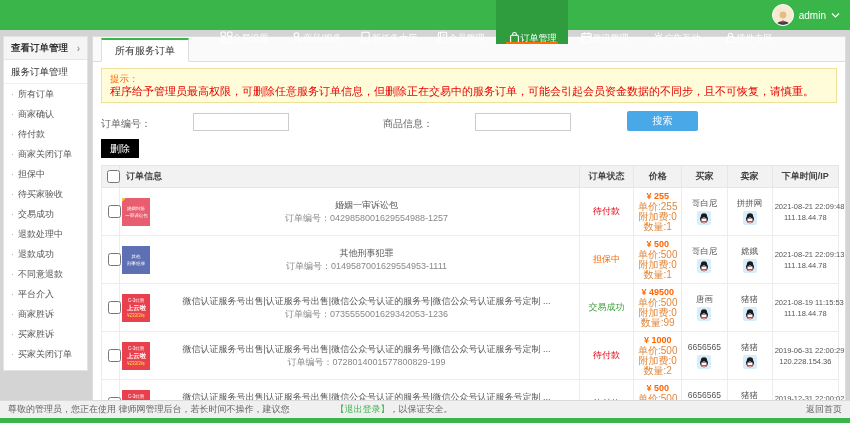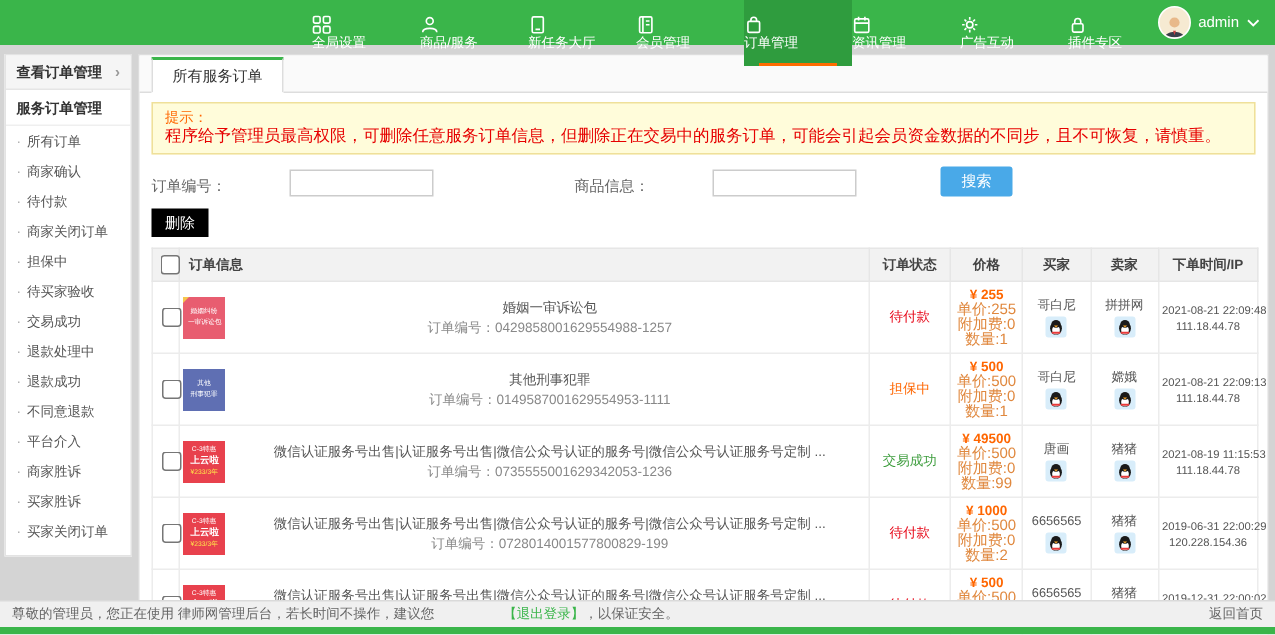--- a/index.html
+++ b/index.html
@@ -2,51 +2,51 @@
 <html><head>
 <meta charset="utf-8">
 <style>
   html,body{margin:0;padding:0;}
   body{font-family:"Liberation Sans","DejaVu Sans",sans-serif;}
   .screen{position:relative;width:850px;height:423px;background:#d4d4d4;overflow:hidden;}
 
   
   .navbar{position:absolute;top:0;left:0;width:850px;height:30px;background:#3ab54a;z-index:5;}
   .nav-menu{display:flex;margin-left:208px;height:30px;}
-  .nav-item{width:72px;height:44px;display:flex;flex-direction:column;align-items:flex-start;justify-content:center;color:#fff;cursor:pointer;position:relative;}
+  .nav-item{width:72px;height:44px;display:flex;flex-direction:row;align-items:flex-end;justify-content:center;color:#fff;cursor:pointer;position:relative;}
   .nav-item .nav-icon{height:13px;display:flex;align-items:center;justify-content:center;}
   .nav-item .nav-label{font-size:9px;line-height:11px;white-space:nowrap;}
   .nav-item.active{background:#2f9c3e;}
   .nav-item.active::after{content:"";position:absolute;left:10px;right:10px;bottom:0;height:2px;background:#ff6c00;}
   .nav-user{position:absolute;right:10px;top:0;height:30px;display:flex;align-items:center;gap:5px;color:#fff;cursor:pointer;}
   .avatar{width:20px;height:20px;border-radius:50%;background:#f6ead2;border:1px solid #fff;overflow:hidden;display:flex;align-items:flex-end;justify-content:center;}
   .nav-user .uname{font-size:10px;}
 
   
   .sidebar{position:absolute;left:3px;top:36px;width:85px;background:#fff;border:1px solid #e3e3e3;box-sizing:border-box;padding-bottom:6px;}
   .sidebar-title{height:22px;background:#f5f5f5;border-bottom:1px solid #e5e5e5;display:flex;align-items:center;justify-content:space-between;padding:0 7px;font-size:9.5px;font-weight:bold;color:#333;cursor:pointer;}
   .sidebar-title .arr{color:#999;font-size:10px;}
-  .sidebar-section{padding:6px 7px 4px;font-size:9.5px;font-weight:bold;color:#333;border-bottom:1px solid #efefef;}
+  .sidebar-section{padding:6px 7px 4px;font-size:9.5px;font-weight:normal;color:#333;border-bottom:1px solid #efefef;}
   .side-item{display:flex;align-items:center;gap:4px;padding:3.5px 7px;font-size:9px;color:#555;cursor:pointer;}
   .side-item .bullet{color:#aaa;font-size:9px;}
 
   
   .content{position:absolute;left:92px;top:36px;width:754px;box-sizing:border-box;background:#fff;border:1px solid #ddd;padding-bottom:8px;}
   .tabbar{height:24px;background:#fafafa;border-bottom:1px solid #ddd;display:flex;align-items:flex-end;padding-left:8px;}
   .tab{height:21px;margin-bottom:-1px;background:#fff;border:1px solid #ddd;border-bottom:1px solid #fff;border-top:2px solid #3ab54a;display:flex;align-items:center;padding:0 13px;font-size:10px;color:#333;cursor:pointer;}
 
   .notice{margin:6px 8px 0;background:#fffcda;border:1px solid #efe09a;padding:3px 8px 4px;}
   .notice-title{font-size:9.5px;color:#f60;line-height:13px;}
   .notice-body{font-size:11px;color:#e60000;line-height:13px;}
 
   .search-row{margin:8px 8px 0;display:flex;align-items:flex-end;font-size:10px;color:#666;gap:40px;}
   .search-row label{margin-right:2px;}
   .search-row .gap{width:14px;}
   .inp{width:88px;height:16px;border:1px solid #ccc;font-size:10px;padding:0 3px;}
-  .btn-search{margin-left:16px;width:48px;height:20px;background:#49a9e8;color:#fff;border:none;border-radius:2px;font-size:10px;cursor:pointer;}
+  .btn-search{margin-left:16px;width:71px;height:20px;background:#49a9e8;color:#fff;border:none;border-radius:2px;font-size:10px;cursor:pointer;}
   .btn-delete{margin:8px 16px 0 8px;min-width:38px;height:19px;background:#000000;color:#fff;border:none;font-size:10px;cursor:pointer;padding:0 0;}
 
   table.orders{margin:7px 8px 0;width:738px;border-collapse:collapse;table-layout:fixed;}
   table.orders th{background:#f2f2f2;border:1px solid #e6e6e6;height:19px;font-size:9px;color:#444;font-weight:bold;}
   table.orders td{border:1px solid #ececec;padding:3px 2px;text-align:center;vertical-align:middle;font-size:9px;color:#555;}
   .c-check{width:18px;}
   .c-info{width:458px;}
   .c-status{width:54px;}
   .c-price{width:48px;}
   .c-party{width:45px;}

